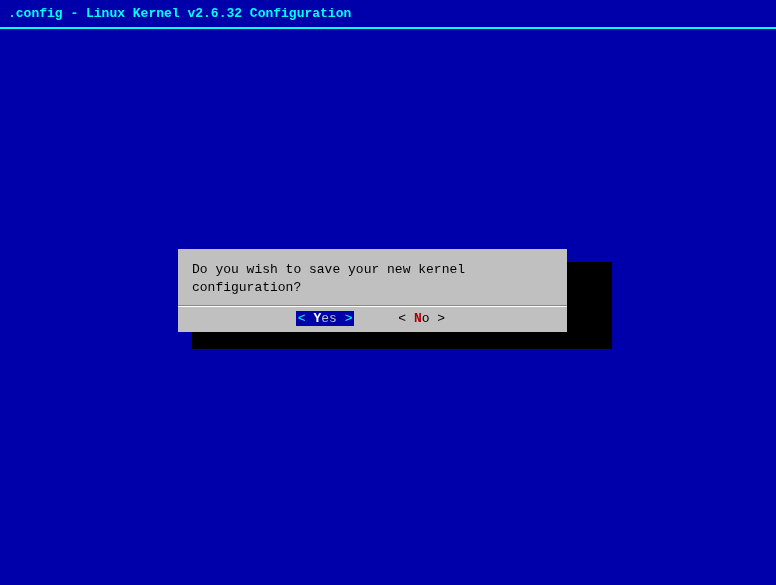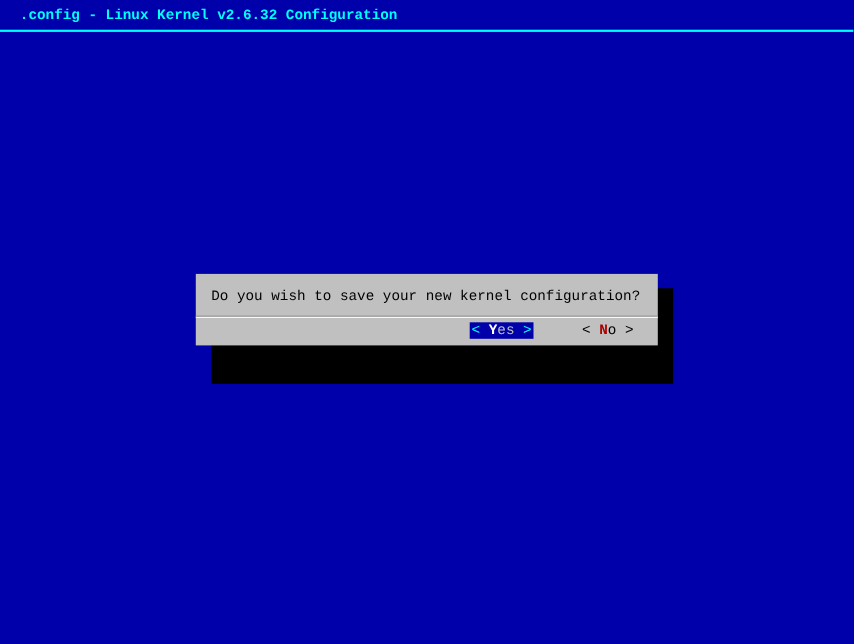--- a/index.html
+++ b/index.html
@@ -11,21 +11,21 @@
       width: 776px;
       height: 585px;
       background: #0000aa;
       font-family: "Courier New", monospace;
       font-size: 13px;
       overflow: hidden;
       position: relative;
     }
     .title-bar {
       color: #00ffff;
-      padding: 6px 18px;
+      padding: 6px 8px;
       font-weight: bold;
       border-bottom: 2px solid #00ffff;
       margin-bottom: 2px;
     }
     .main-area {
       width: 100%;
       height: calc(100% - 30px);
       position: relative;
     }
     .dialog-shadow {
@@ -33,36 +33,36 @@
       left: 192px;
       top: 231px;
       width: 420px;
       height: 87px;
       background: #000000;
     }
     .dialog {
       position: absolute;
       left: 178px;
       top: 218px;
-      width: 420px;
+      width: 389px;
       background: #c0c0c0;
       color: #000000;
     }
     .dialog-content {
       padding: 12px 14px 8px 14px;
       line-height: 1.4;
     }
     .dialog-separator {
       border-top: 1px solid #888888;
       border-bottom: 1px solid #ffffff;
       margin: 0;
     }
     .dialog-buttons {
       padding: 4px 4px 6px 0;
-      text-align: right;
+      text-align: center;
     }
     .btn {
       display: inline-block;
       margin: 0 18px;
       font-family: "Courier New", monospace;
       font-size: 13px;
     }
     .btn-selected {
       background: #0000aa;
       color: #c0c0c0;

